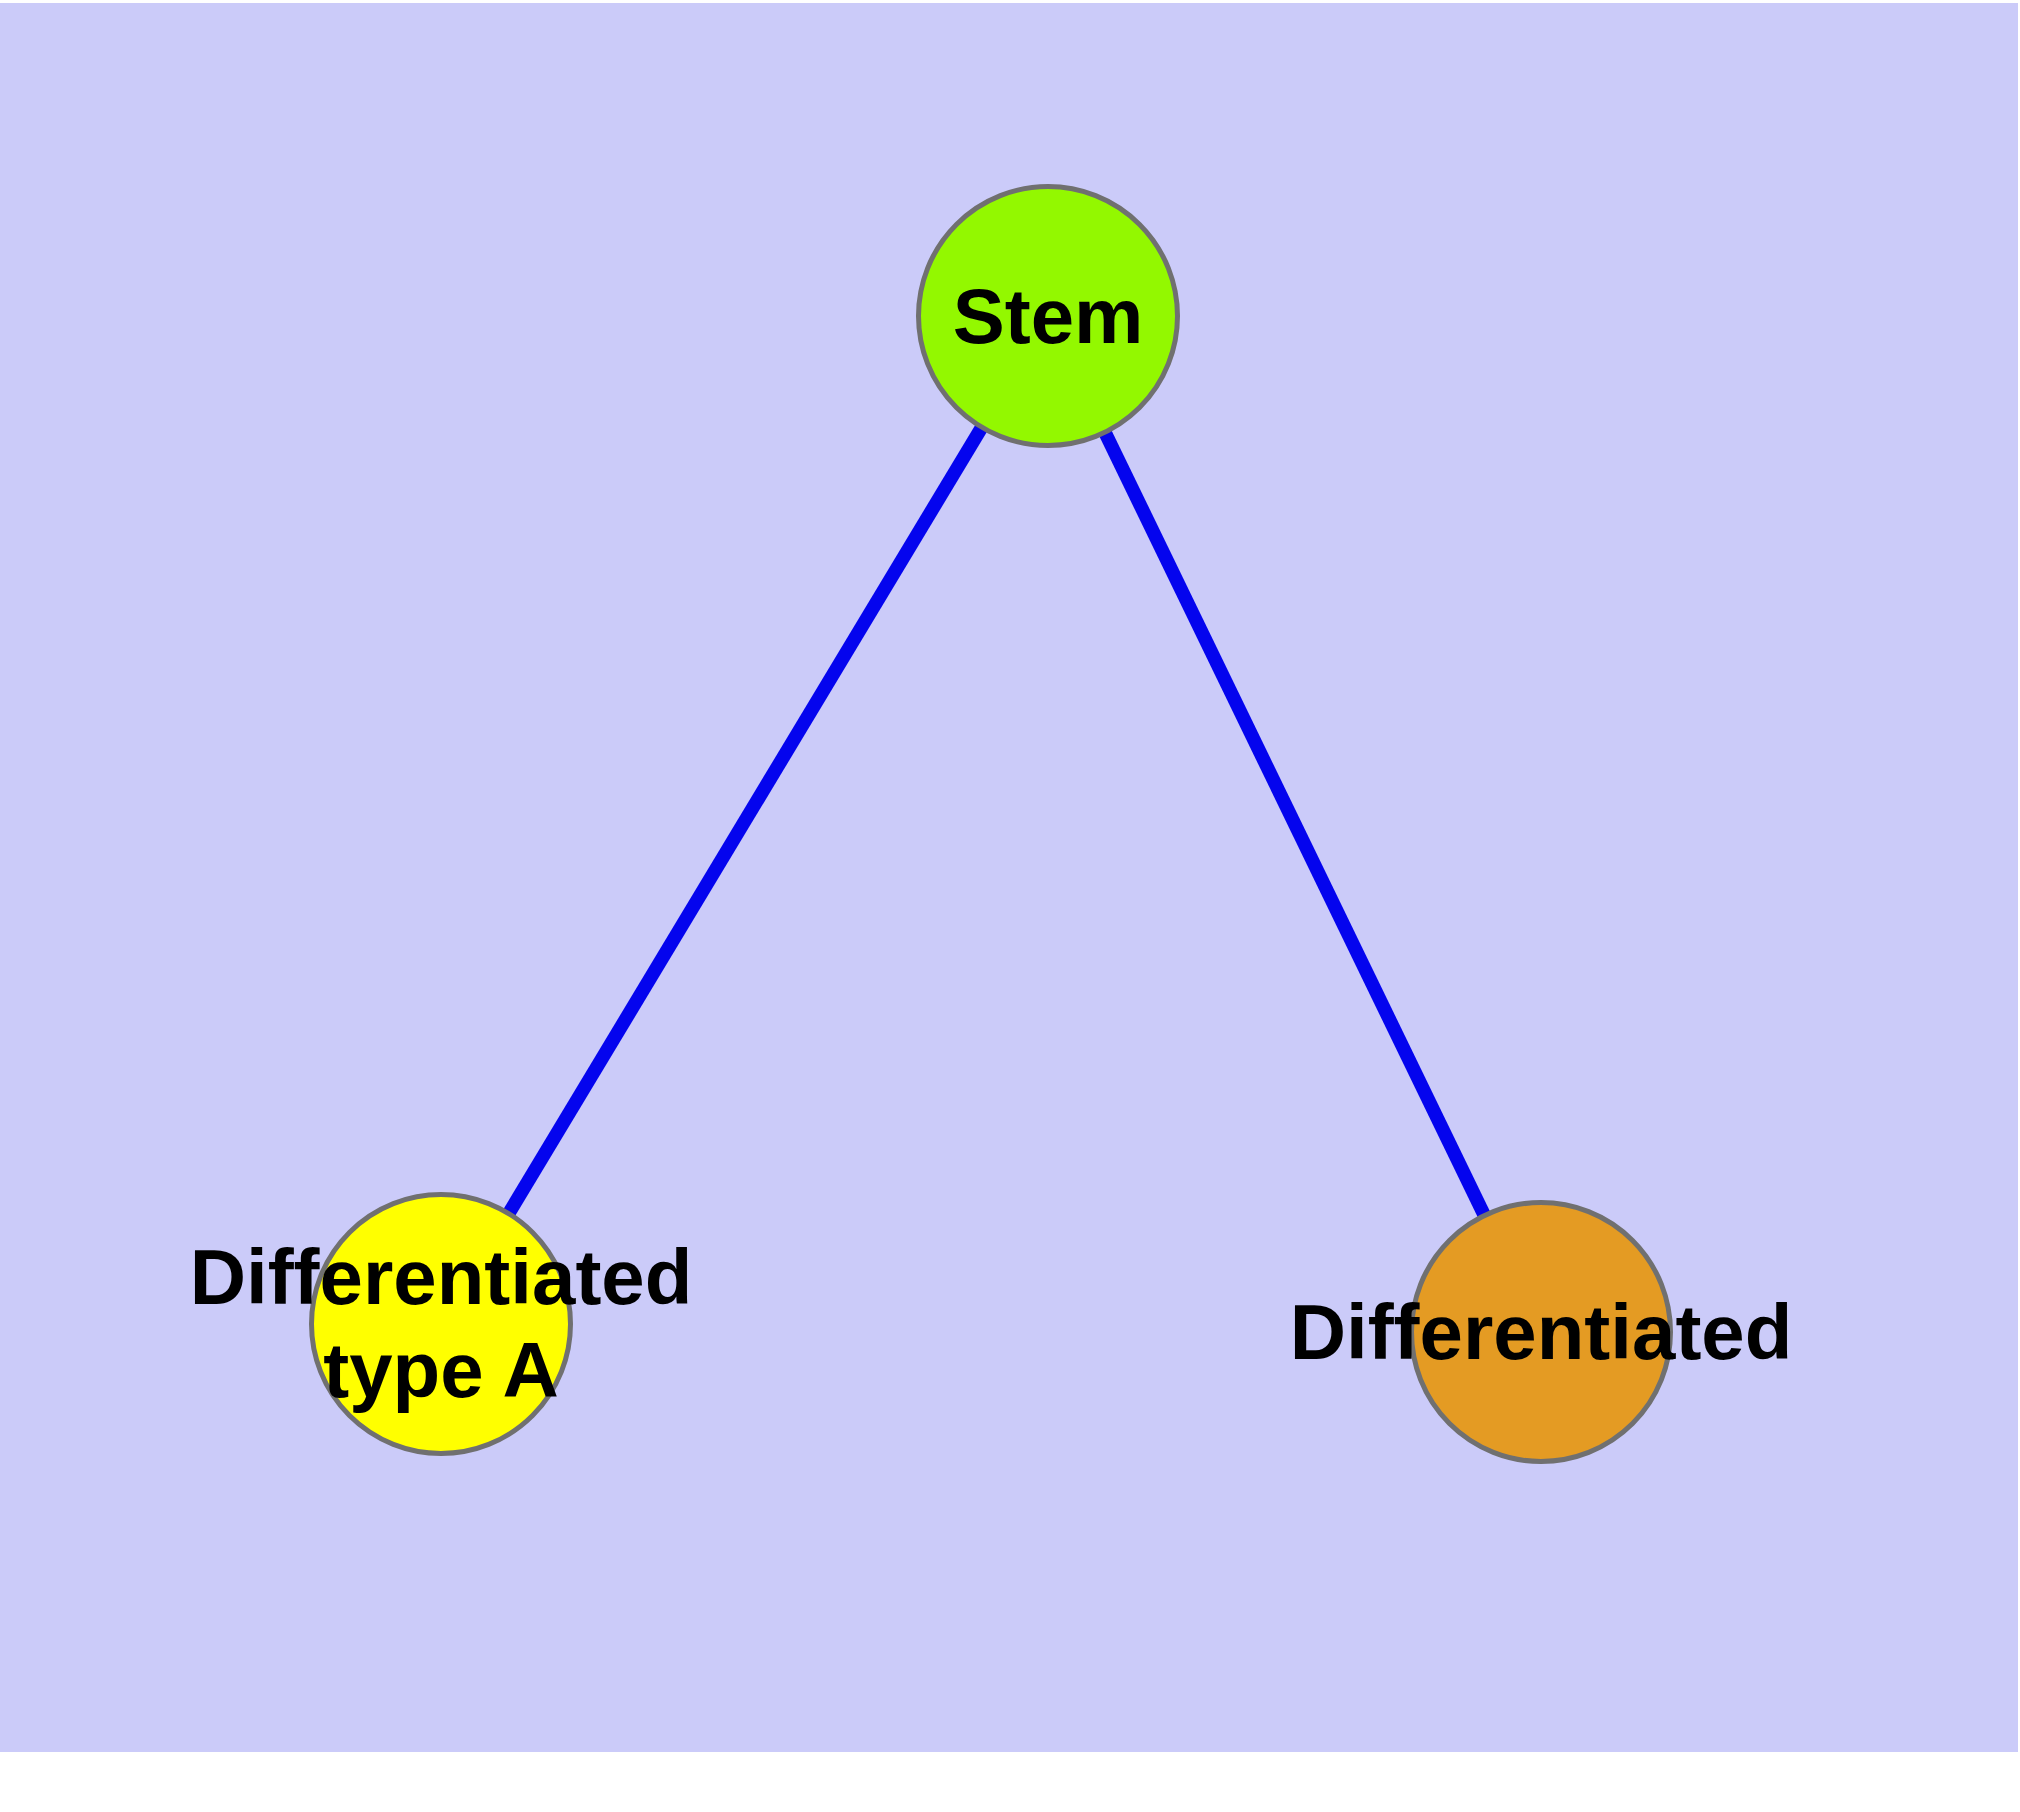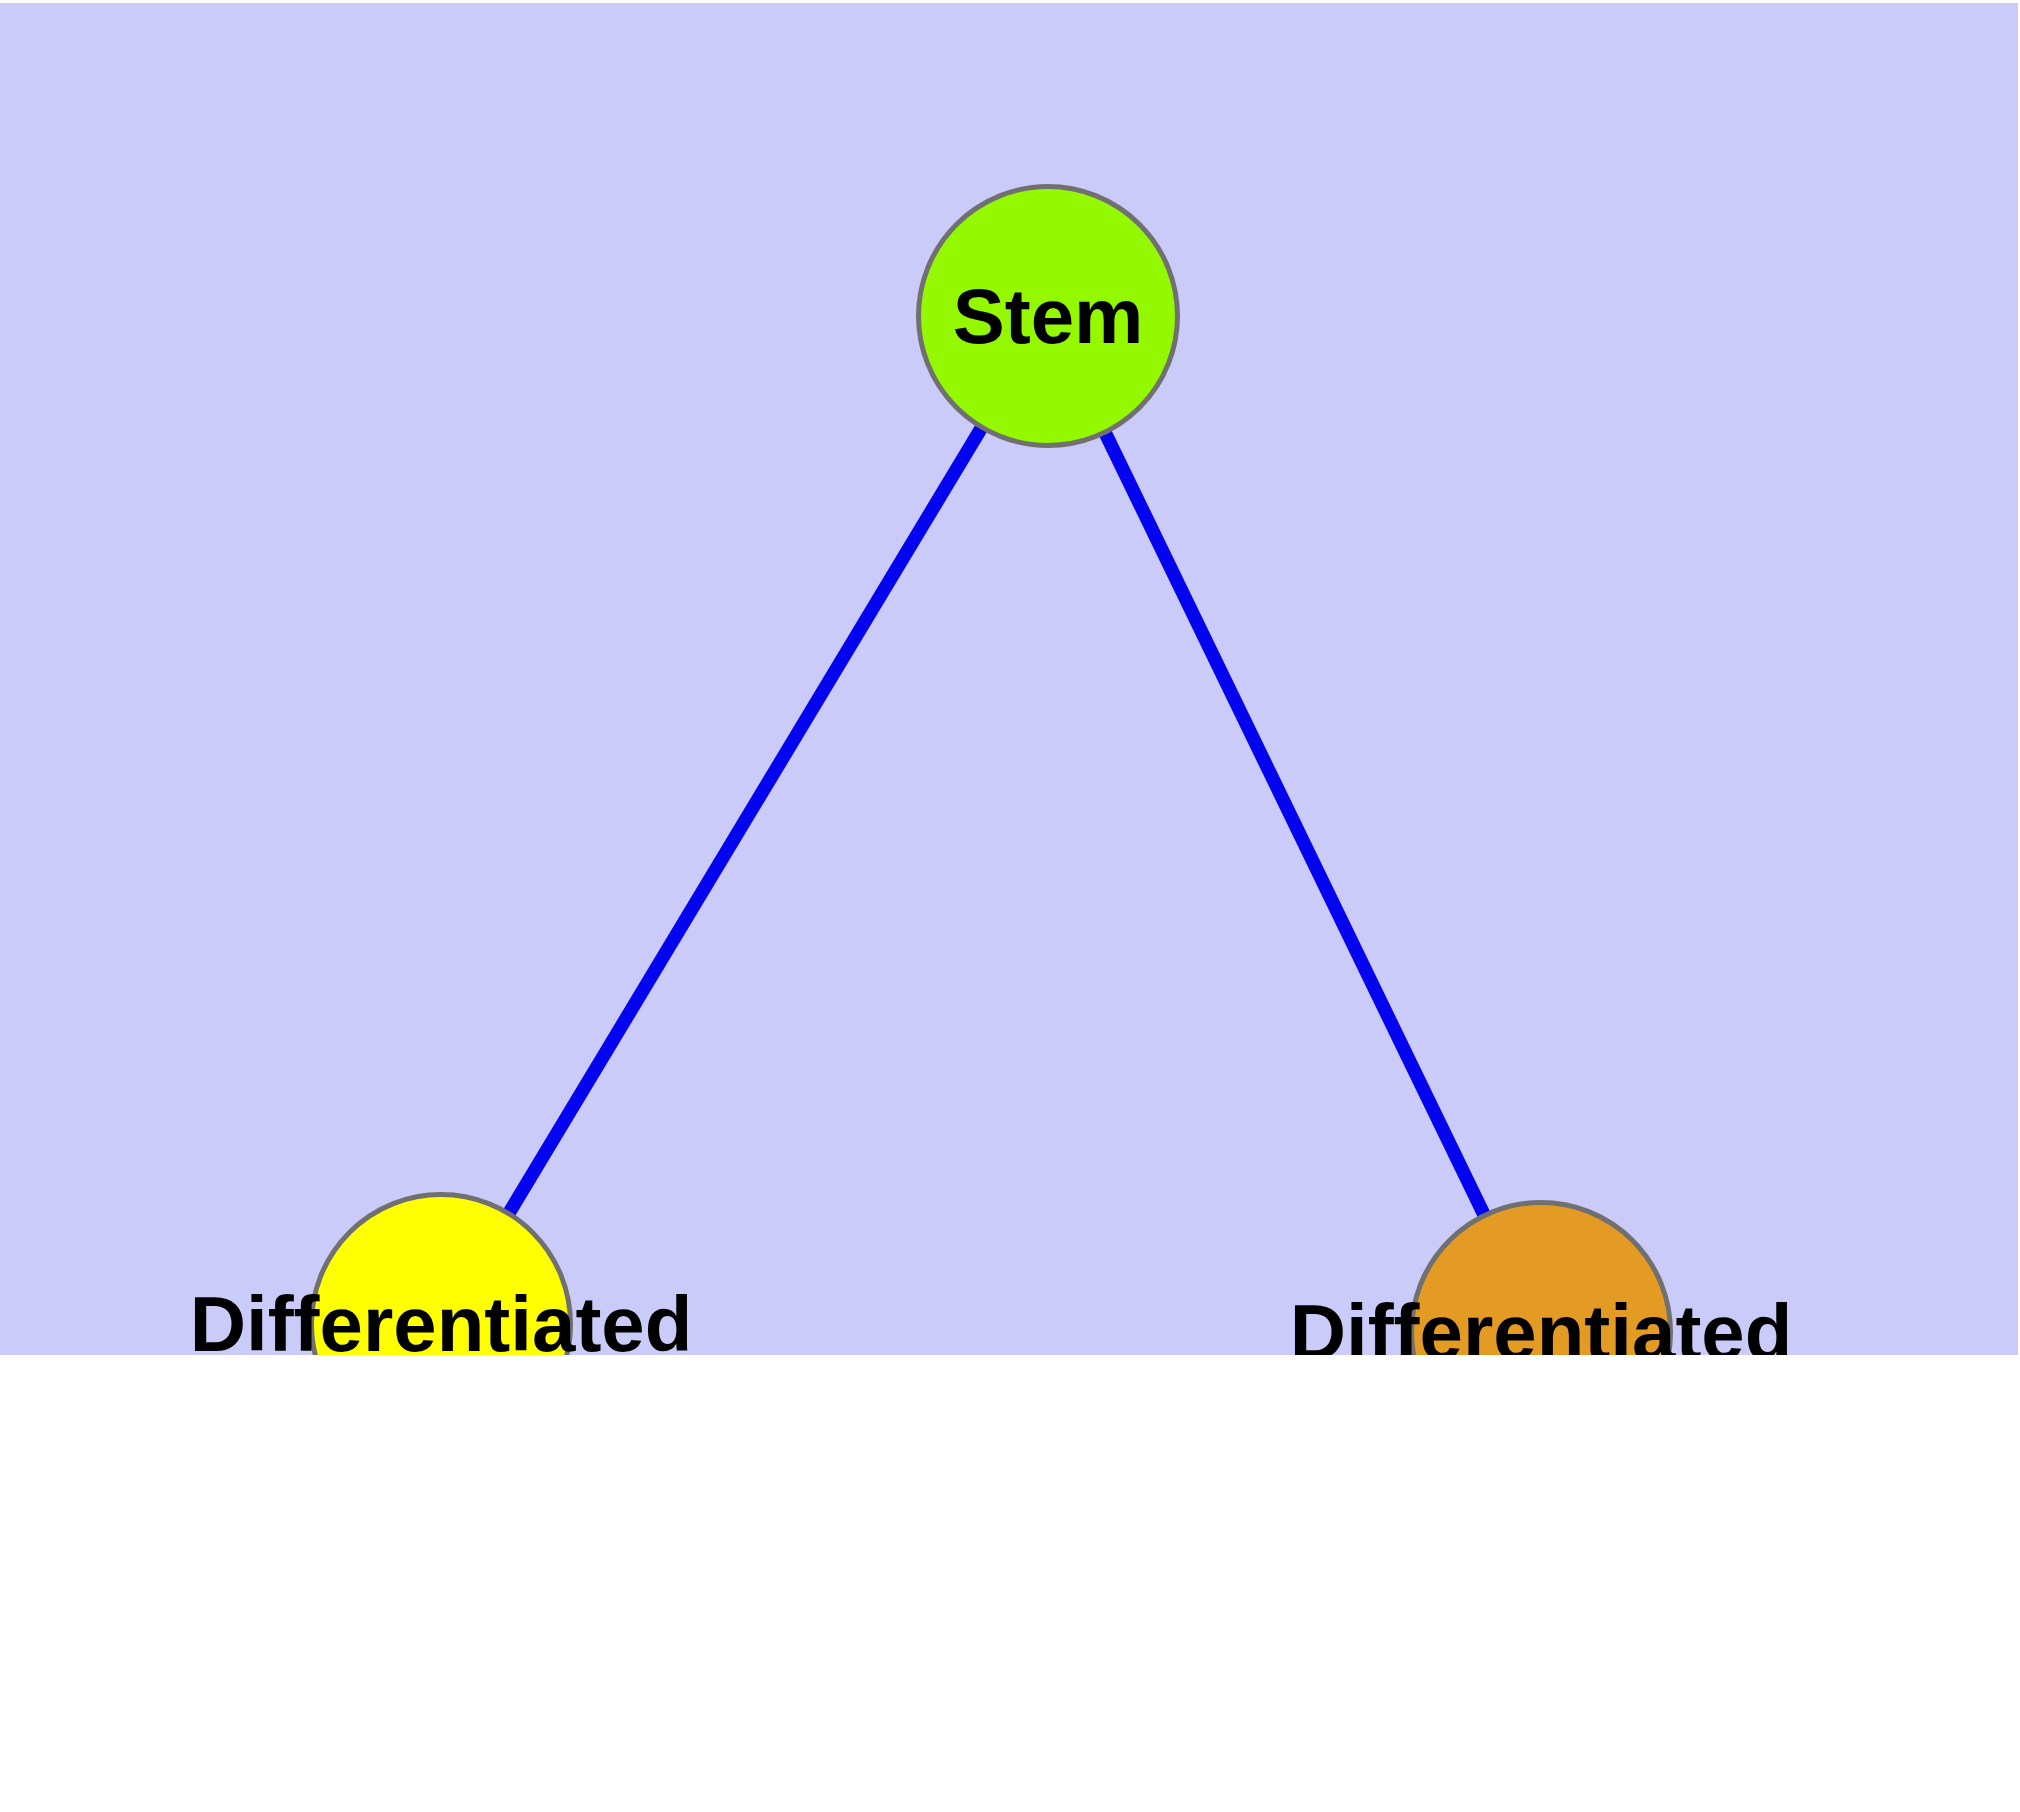--- a/index.html
+++ b/index.html
@@ -8,21 +8,21 @@
   }
   body {
     width: 2021px;
     height: 1812px;
     overflow: hidden;
     font-family: "Liberation Sans", sans-serif;
   }
   .canvas {
     position: relative;
     width: 2021px;
-    height: 1355px;
+    height: 1752px;
     background: #CBCBF9;
     overflow: hidden;
   }
   .edge-hairline-top {
     position: absolute;
     left: 0; top: 0;
     width: 100%; height: 3.4px;
     background: #FFFFFF;
   }
   .edge-hairline-right {
@@ -92,20 +92,21 @@
   <div class="node node-stem">
     <div class="node-label">
       <span class="label-line">Stem</span>
       <span class="label-line"></span>
     </div>
   </div>
 
   <div class="node node-type-a">
     <div class="node-label">
       <span class="label-line">Differentiated</span>
+      <span class="label-line">type A</span>
     </div>
   </div>
 
   <div class="node node-type-b">
     <div class="node-label">
       <span class="label-line">Differentiated</span>
     </div>
   </div>
 
   <div class="edge-hairline-top"></div>

